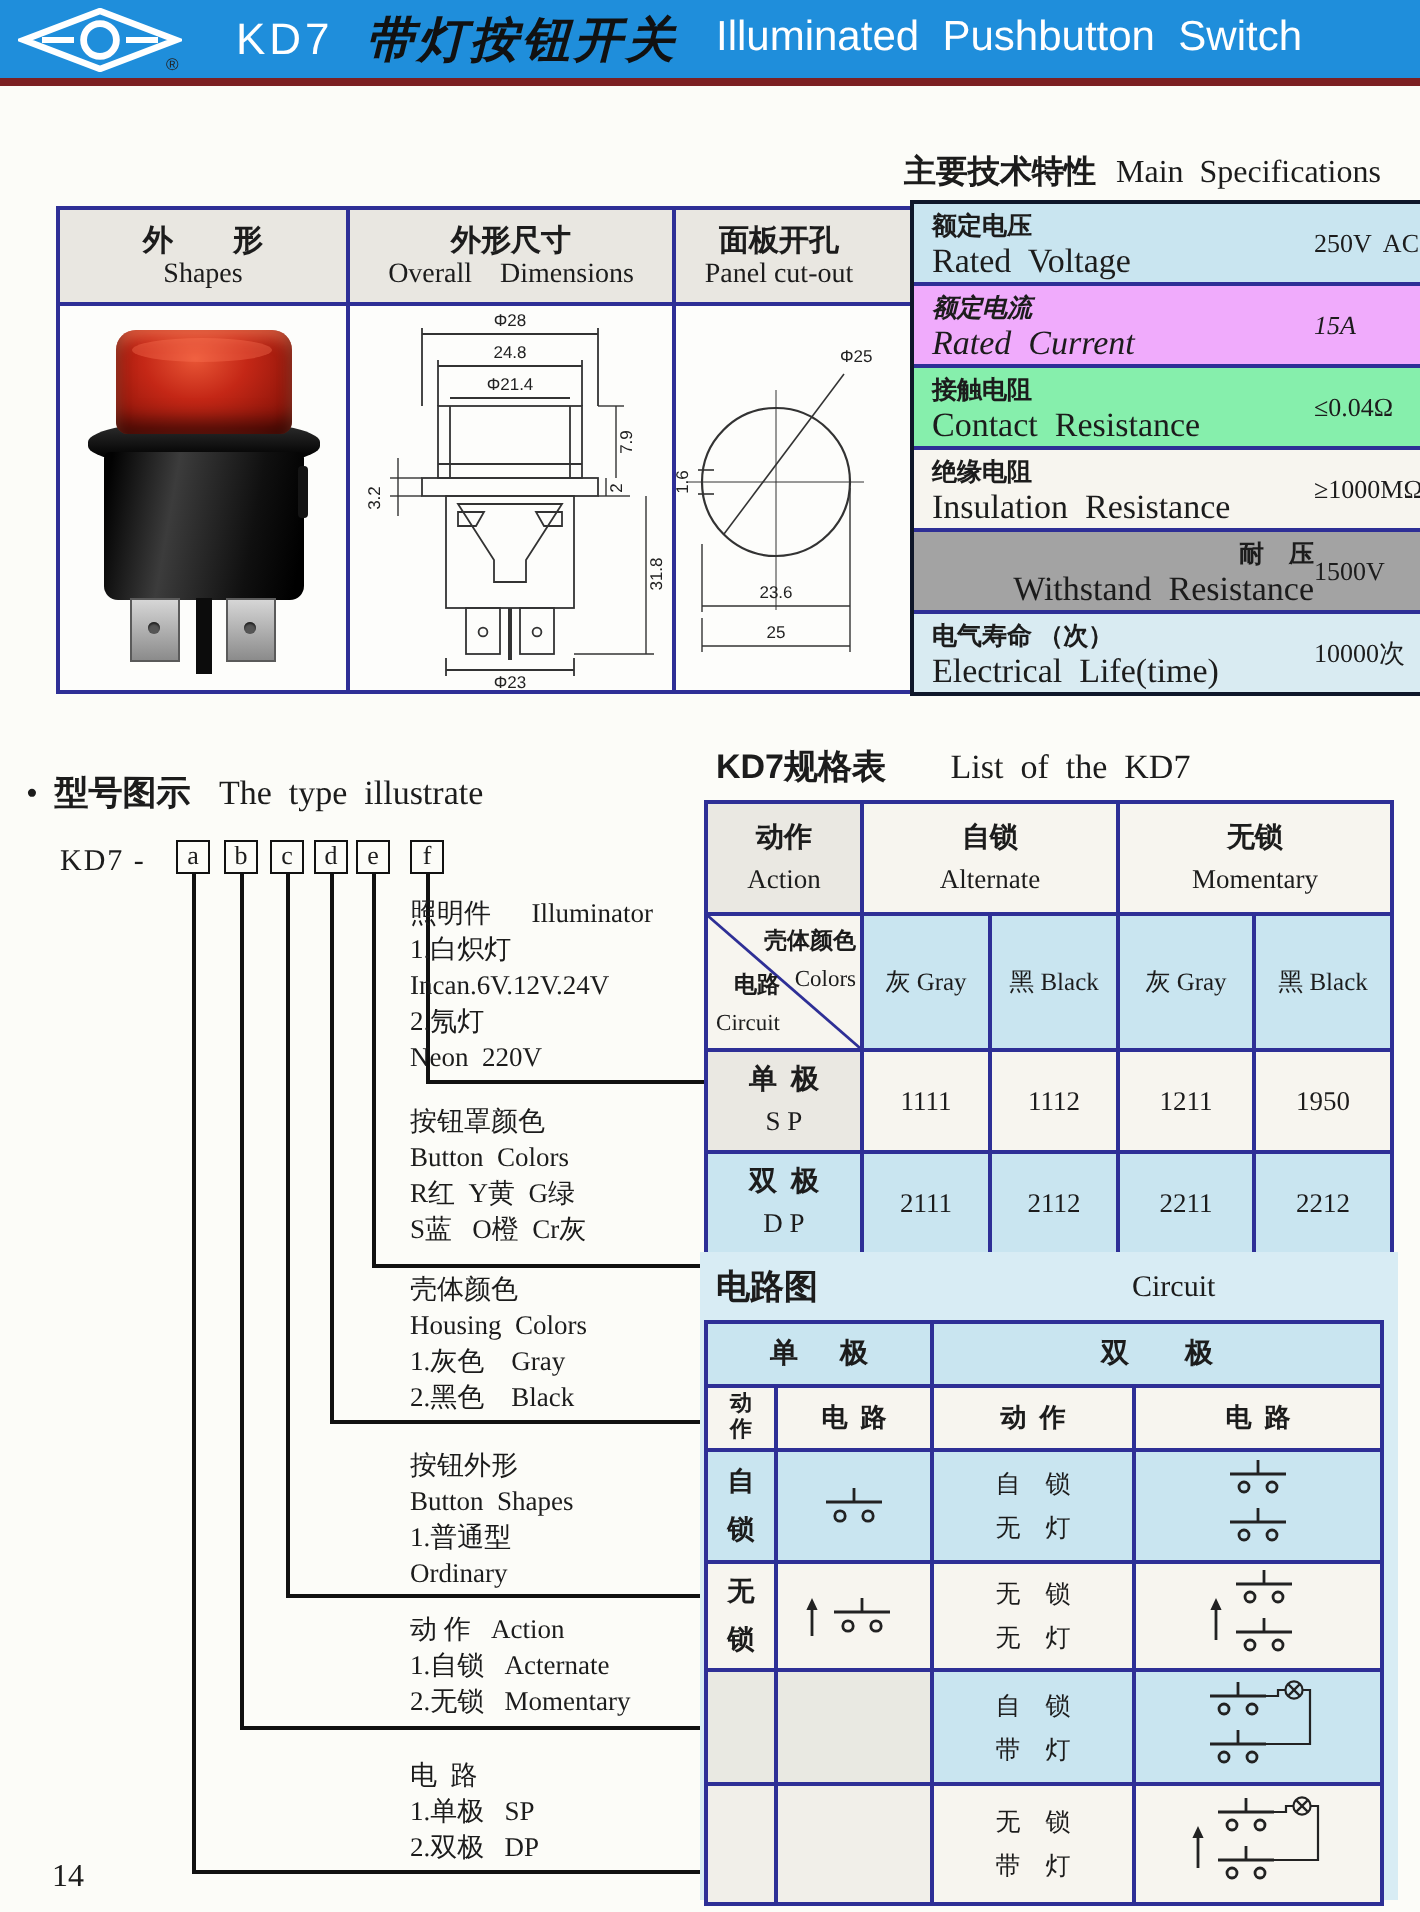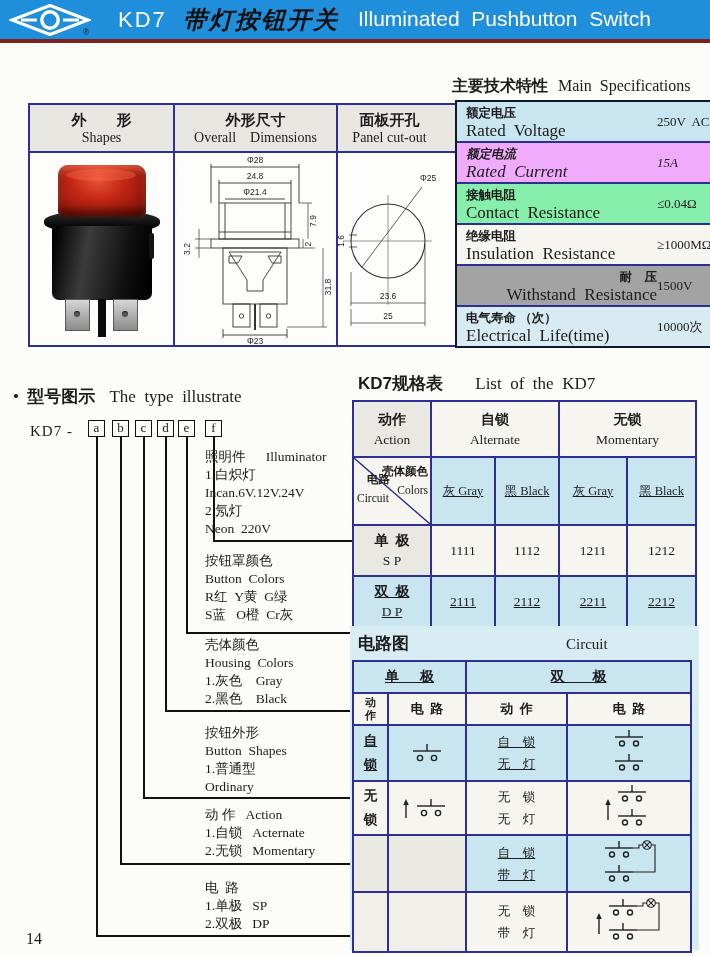--- a/index.html
+++ b/index.html
@@ -77,29 +77,29 @@
           box-sizing:border-box;}
   .lrow{display:flex;border-bottom:2px solid #2e2f96;}
   .lrow:last-child{border-bottom:none;}
   .lcell{border-right:2px solid #2e2f96;box-sizing:content-box;display:flex;flex-direction:column;
          justify-content:center;text-align:center;}
   .lcell.last{border-right:none;}
   .w-a{width:76px;}.w-b{width:62px;}.w-c{width:62px;}.w-d{width:66px;}.w-e{width:67px;flex:1;}
   .w-bc{width:126px;}.w-de{width:135px;flex:1;}
   .lcell .cnl{font-size:14px;font-weight:bold;line-height:20px;}
   .lcell .enl{font-size:13.5px;line-height:19px;}
-  .bg-blue{background:#c9e5f0;text-decoration:underline;}
+  .bg-blue{background:#c9e5f0;}
   .bg-paper{background:#f7f5ef;}
   .bg-gray{background:#eae8e2;}
   .diag{position:relative;background:#f7f5ef;}
   .diag svg{position:absolute;left:0;top:0;}
   .diag-tr{position:absolute;top:3px;right:2px;text-align:right;line-height:14px;}
   .diag-tr .cnl{font-size:11.5px;font-weight:bold;}
   .diag-tr .enl{font-size:11.5px;}
-  .diag-bl{position:absolute;bottom:16px;left:3px;text-align:left;line-height:14px;}
+  .diag-bl{position:absolute;bottom:2px;left:3px;text-align:right;line-height:14px;}
   .diag-bl .cnl{font-size:11.5px;font-weight:bold;padding-left:10px;}
   .diag-bl .enl{font-size:11.5px;}
   .lval{font-size:13.5px;}
 
   
   .blue-panel{position:absolute;left:350px;top:626px;width:349px;height:324px;background:#d8ecf4;}
   .ct-title-cn{position:absolute;left:358px;top:632px;font-size:17px;font-weight:bold;}
   .ct-title-en{position:absolute;left:566px;top:636px;font-size:15px;}
   .ctable{position:absolute;left:352px;top:660px;width:340px;border:2px solid #2e2f96;
           box-sizing:border-box;background:#fff;}
@@ -409,21 +409,21 @@
       <div class="lcell w-b bg-paper">
           <div class="lval">1111</div>
         </div>
       <div class="lcell w-c bg-paper">
           <div class="lval">1112</div>
         </div>
       <div class="lcell w-d bg-paper">
           <div class="lval">1211</div>
         </div>
       <div class="lcell w-e bg-paper last">
-          <div class="lval">1212</div>
+          <div class="lval">1950</div>
         </div>
     </div>
     <div class="lrow" style="height:49px;">
       <div class="lcell w-a bg-blue">
         <div class="cnl pre">双  极</div>
         <div class="enl">D P</div>
       </div>
       <div class="lcell w-b bg-blue">
           <div class="lval">2111</div>
         </div>

